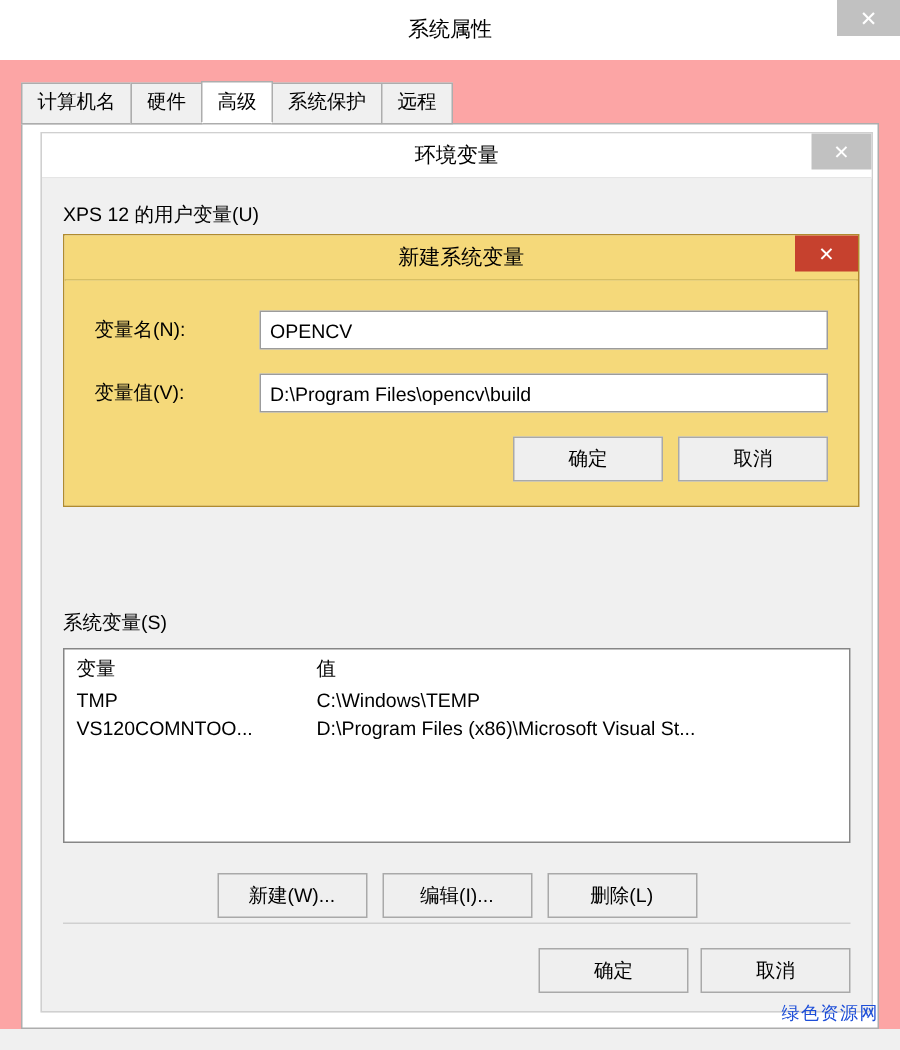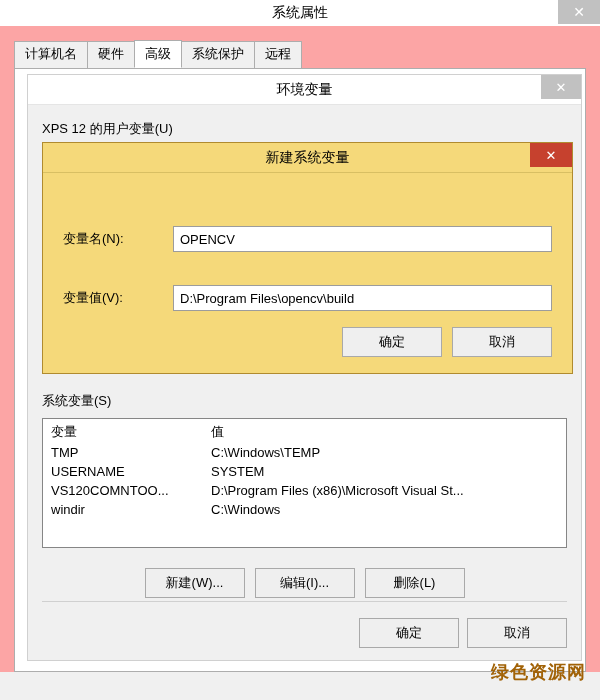--- a/index.html
+++ b/index.html
@@ -15,21 +15,21 @@
     color: #000;
   }
 
   
   .outer-window {
     position: absolute;
     inset: 0;
     background: #f0f0f0;
   }
   .outer-titlebar {
-    height: 26px;
+    height: 40px;
     background: #fff;
     position: relative;
     border-bottom: 1px solid transparent;
   }
   .outer-title {
     position: absolute;
     left: 50%;
     top: 50%;
     transform: translate(-50%, -50%);
     font-size: 14px;
@@ -176,21 +176,20 @@
     cursor: default;
   }
   .new-var-body {
     background: #f5d97a;
     padding: 20px 20px 16px 20px;
   }
   .form-row {
     display: flex;
     align-items: center;
     margin-bottom: 16px;
-    margin-top: 33px;
   }
   .form-label {
     width: 110px;
     font-size: 13px;
   }
   .form-input {
     flex: 1;
     height: 26px;
     border: 1px solid #9c9c9c;
     padding: 0 6px;
@@ -264,23 +263,23 @@
     left: 0; right: 0;
     bottom: 46px;
     border-top: 1px solid #d0d0d0;
   }
 
   
   .wm {
     position: absolute;
     right: 14px;
     bottom: 16px;
-    font-size: 18px;
-    color: #a16207;
-    font-weight: bold;
+    font-size: 12px;
+    color: #1d4ed8;
+    font-weight: normal;
     letter-spacing: 1px;
     pointer-events: none;
     z-index: 50;
   }
 </style>
 </head>
 <body>
 
 <div class="outer-window">
 
@@ -342,30 +341,22 @@
             <div class="sysvar-list">
               <div class="sysvar-head">
                 <div class="c1">变量</div>
                 <div class="c2">值</div>
               </div>
               <div class="sysvar-row">
                 <div class="c1">TMP</div>
                 <div class="c2">C:\Windows\TEMP</div>
               </div>
               <div class="sysvar-row">
-                <div class="c1">USERNAME</div>
-                <div class="c2">SYSTEM</div>
-              </div>
-              <div class="sysvar-row">
                 <div class="c1">VS120COMNTOO...</div>
                 <div class="c2">D:\Program Files (x86)\Microsoft Visual St...</div>
-              </div>
-              <div class="sysvar-row">
-                <div class="c1">windir</div>
-                <div class="c2">C:\Windows</div>
               </div>
             </div>
             <div class="sysvar-buttons">
               <button class="btn">新建(W)...</button>
               <button class="btn">编辑(I)...</button>
               <button class="btn">删除(L)</button>
             </div>
           </div>
 
           <div class="divider"></div>

